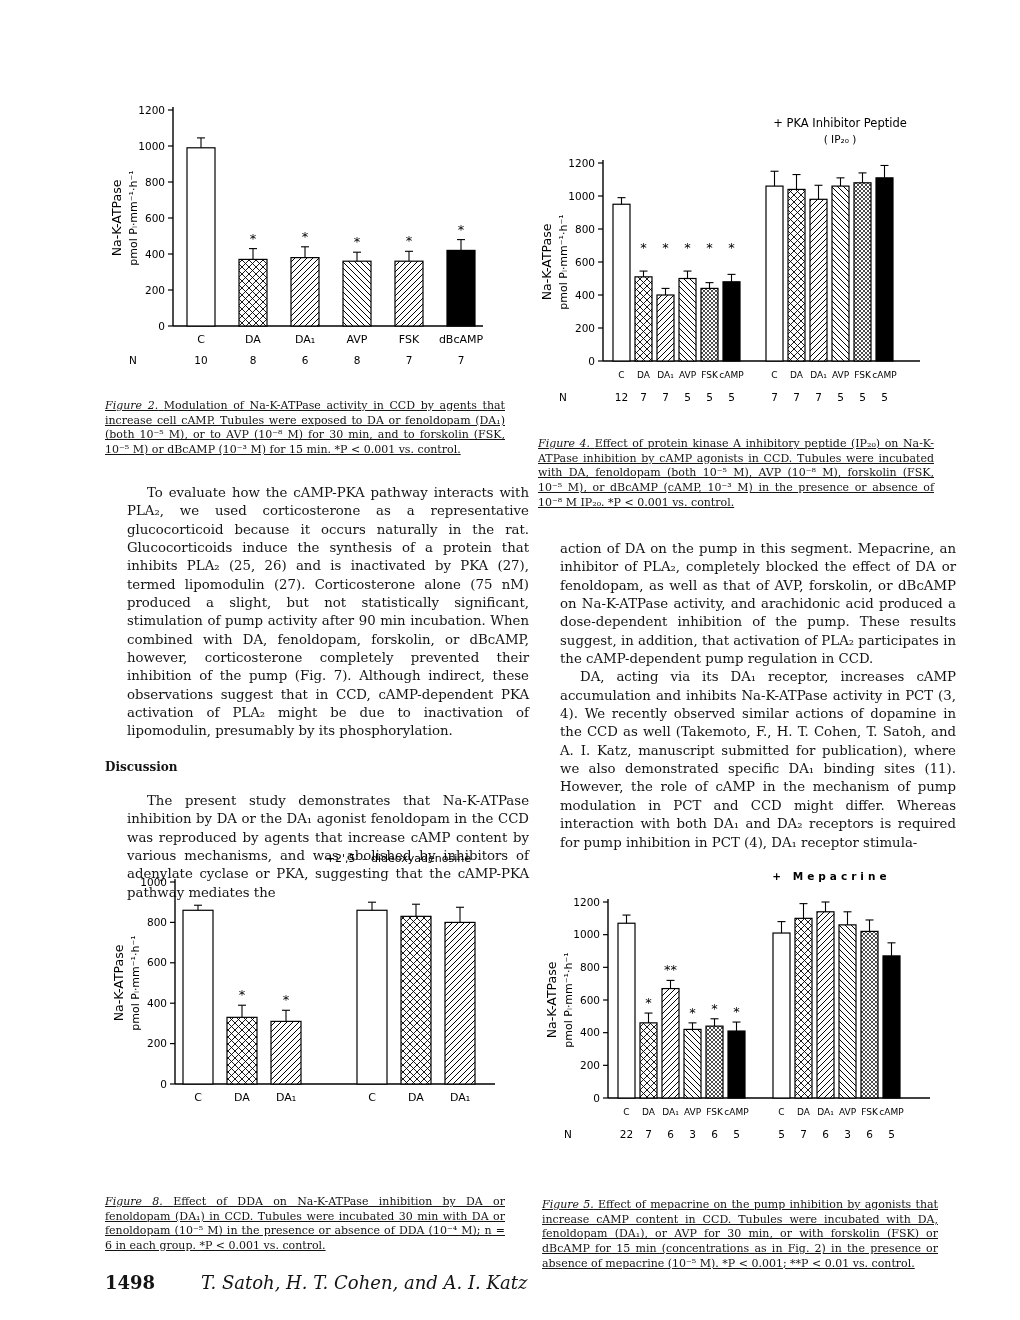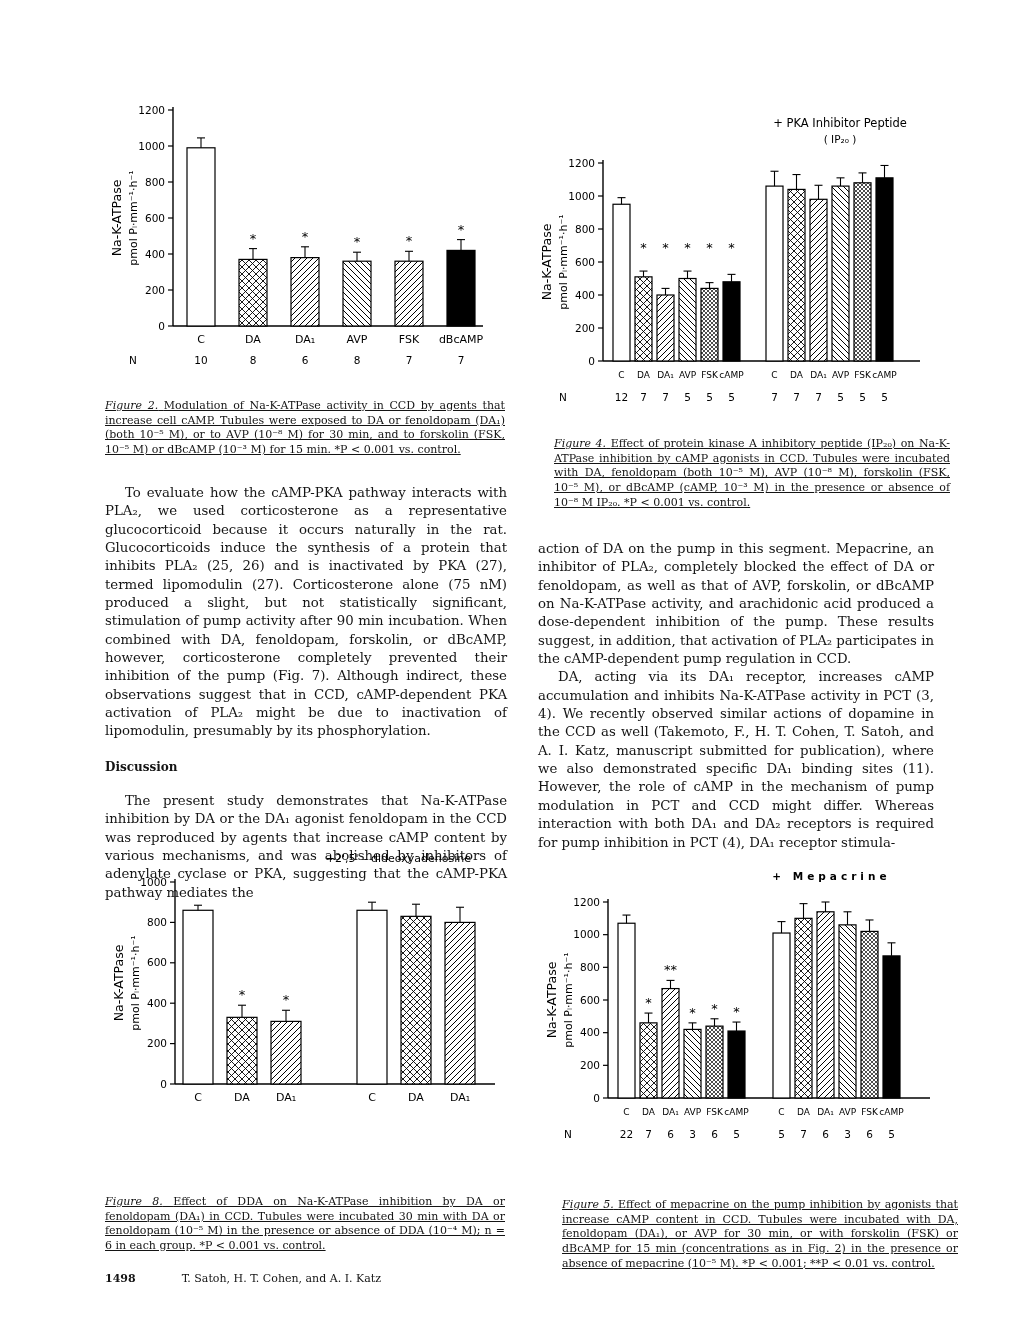--- a/index.html
+++ b/index.html
@@ -2,29 +2,29 @@
 <html><head>
 <meta charset="utf-8">
 <style>
   html,body{margin:0;padding:0;background:#e8e8e8;}
   .page{
     position:relative;width:1020px;height:1320px;margin:0 auto;
     background:#ffffff;overflow:hidden;
     font-family:"DejaVu Serif","Liberation Serif",serif;color:#141414;
   }
   .abs{position:absolute;}
-  .body-text{font-size:13.3px;line-height:1.38;text-align:justify;}
+  .body-text{font-size:13.3px;line-height:1.38;text-align:justify;margin-left:22px;}
   .body-text p{margin:0;}
   .indent{text-indent:20px;}
   .caption{font-size:11px;line-height:1.34;text-align:justify;text-decoration:underline;}
   .fig-label{font-style:italic;}
   .heading{font-weight:bold;font-size:12px;}
-  .footer{font-size:11px;display:flex;gap:46px;align-items:baseline;}
+  .footer{font-size:18px;display:flex;gap:46px;align-items:baseline;}
   .footer .pgnum{font-weight:bold;}
-  .footer .authors{}
+  .footer .authors{font-style:italic;}
   .chart svg{display:block;}
   .chart text{fill:#000;}
 </style>
 </head>
 <body>
 
 <div class="page">
 
   <div class="abs chart" style="left:95px;top:92px;">
       <svg width="410" height="290" viewBox="0 0 410 290">
@@ -210,21 +210,21 @@
         <text x="334.5" y="290" font-size="10.5" text-anchor="middle" font-family="'DejaVu Sans','Liberation Sans',sans-serif">5</text>
         <rect x="348" y="66.85" width="17" height="183.15" fill="black" stroke="#000" stroke-width="1.2"></rect>
         <line x1="356.5" y1="54.474999999999994" x2="356.5" y2="66.85" stroke="#000" stroke-width="1.1"></line>
         <line x1="352.5" y1="54.474999999999994" x2="360.5" y2="54.474999999999994" stroke="#000" stroke-width="1.1"></line>
         <text x="356.5" y="267" font-size="9" text-anchor="middle" font-family="'DejaVu Sans','Liberation Sans',sans-serif">cAMP</text>
         <text x="356.5" y="290" font-size="10.5" text-anchor="middle" font-family="'DejaVu Sans','Liberation Sans',sans-serif">5</text>
         <text x="35" y="290" font-size="10.5" text-anchor="middle" font-family="'DejaVu Sans','Liberation Sans',sans-serif">N</text>
       </svg>
     </div>
 
-  <p class="abs caption" style="left:554px;top:426px;width:396px;">
+  <p class="abs caption" style="left:538px;top:426px;width:396px;">
     <span class="fig-label">Figure 4.</span>
     <span>Effect of protein kinase A inhibitory peptide (IP₂₀) on Na-K-ATPase inhibition by cAMP agonists in CCD. Tubules were incubated with DA, fenoldopam (both 10⁻⁵ M), AVP (10⁻⁸ M), forskolin (FSK, 10⁻⁵ M), or dBcAMP (cAMP, 10⁻³ M) in the presence or absence of 10⁻⁸ M IP₂₀. *P &lt; 0.001 vs. control.</span>
   </p>
 
   <div class="abs body-text" style="left:105px;top:484px;width:402px;">
     <p class="indent">To evaluate how the cAMP-PKA pathway interacts with PLA₂, we used corticosterone as a representative glucocorticoid because it occurs naturally in the rat. Glucocorticoids induce the synthesis of a protein that inhibits PLA₂ (25, 26) and is inactivated by PKA (27), termed lipomodulin (27). Corticosterone alone (75 nM) produced a slight, but not statistically significant, stimulation of pump activity after 90 min incubation. When combined with DA, fenoldopam, forskolin, or dBcAMP, however, corticosterone completely prevented their inhibition of the pump (Fig. 7). Although indirect, these observations suggest that in CCD, cAMP-dependent PKA activation of PLA₂ might be due to inactivation of lipomodulin, presumably by its phosphorylation.</p>
   </div>
 
   <div class="abs heading" style="left:105px;top:760px;">Discussion</div>
 
@@ -409,21 +409,21 @@
         <text x="341.5" y="272" font-size="10.5" text-anchor="middle" font-family="'DejaVu Sans','Liberation Sans',sans-serif">6</text>
         <rect x="355" y="89.9" width="17" height="142.1" fill="black" stroke="#000" stroke-width="1.2"></rect>
         <line x1="363.5" y1="76.83333333333334" x2="363.5" y2="89.9" stroke="#000" stroke-width="1.1"></line>
         <line x1="359.5" y1="76.83333333333334" x2="367.5" y2="76.83333333333334" stroke="#000" stroke-width="1.1"></line>
         <text x="363.5" y="249" font-size="9" text-anchor="middle" font-family="'DejaVu Sans','Liberation Sans',sans-serif">cAMP</text>
         <text x="363.5" y="272" font-size="10.5" text-anchor="middle" font-family="'DejaVu Sans','Liberation Sans',sans-serif">5</text>
         <text x="40" y="272" font-size="10.5" text-anchor="middle" font-family="'DejaVu Sans','Liberation Sans',sans-serif">N</text>
       </svg>
     </div>
 
-  <p class="abs caption" style="left:562px;top:1176px;width:396px;margin-top:22px;">
+  <p class="abs caption" style="left:542px;top:1176px;width:396px;margin-top:22px;">
     <span class="fig-label">Figure 5.</span>
     <span>Effect of mepacrine on the pump inhibition by agonists that increase cAMP content in CCD. Tubules were incubated with DA, fenoldopam (DA₁), or AVP for 30 min, or with forskolin (FSK) or dBcAMP for 15 min (concentrations as in Fig. 2) in the presence or absence of mepacrine (10⁻⁵ M). *P &lt; 0.001; **P &lt; 0.01 vs. control.</span>
   </p>
 
   <div class="abs footer" style="left:105px;top:1272px;">
     <span class="pgnum">1498</span>
     <span class="authors">T. Satoh, H. T. Cohen, and A. I. Katz</span>
   </div>
 
 </div>

